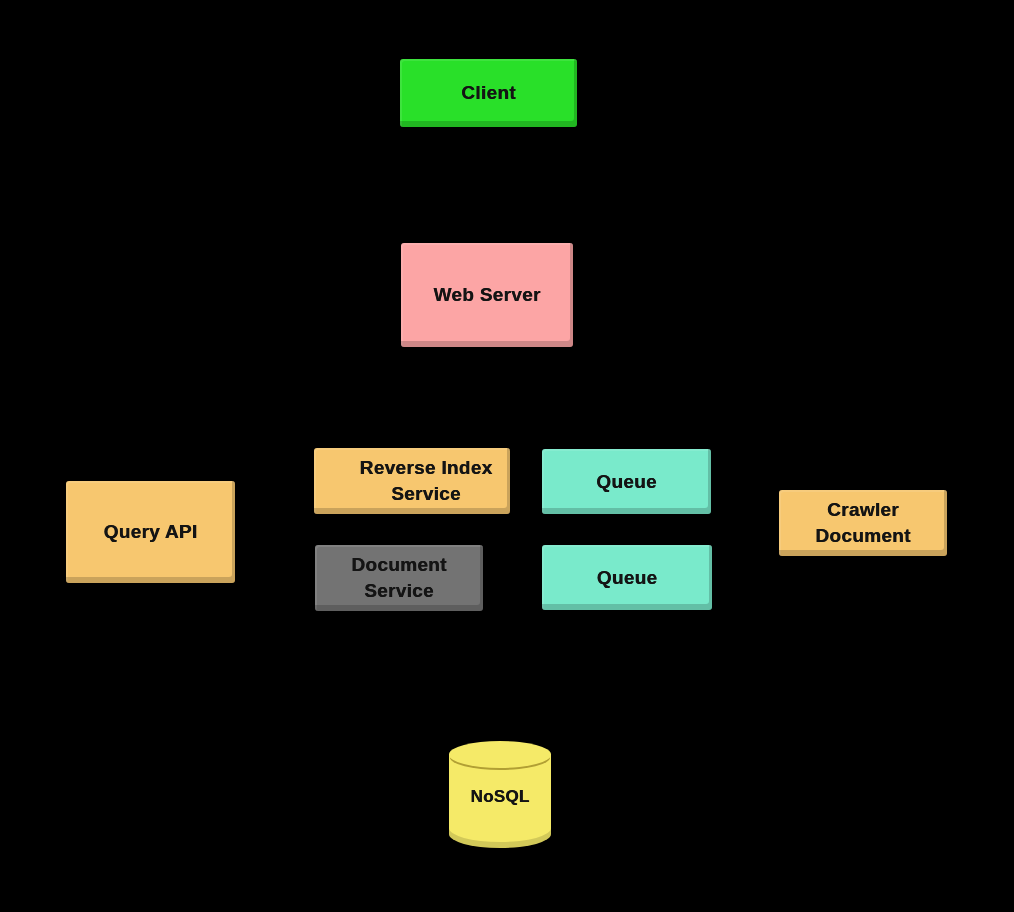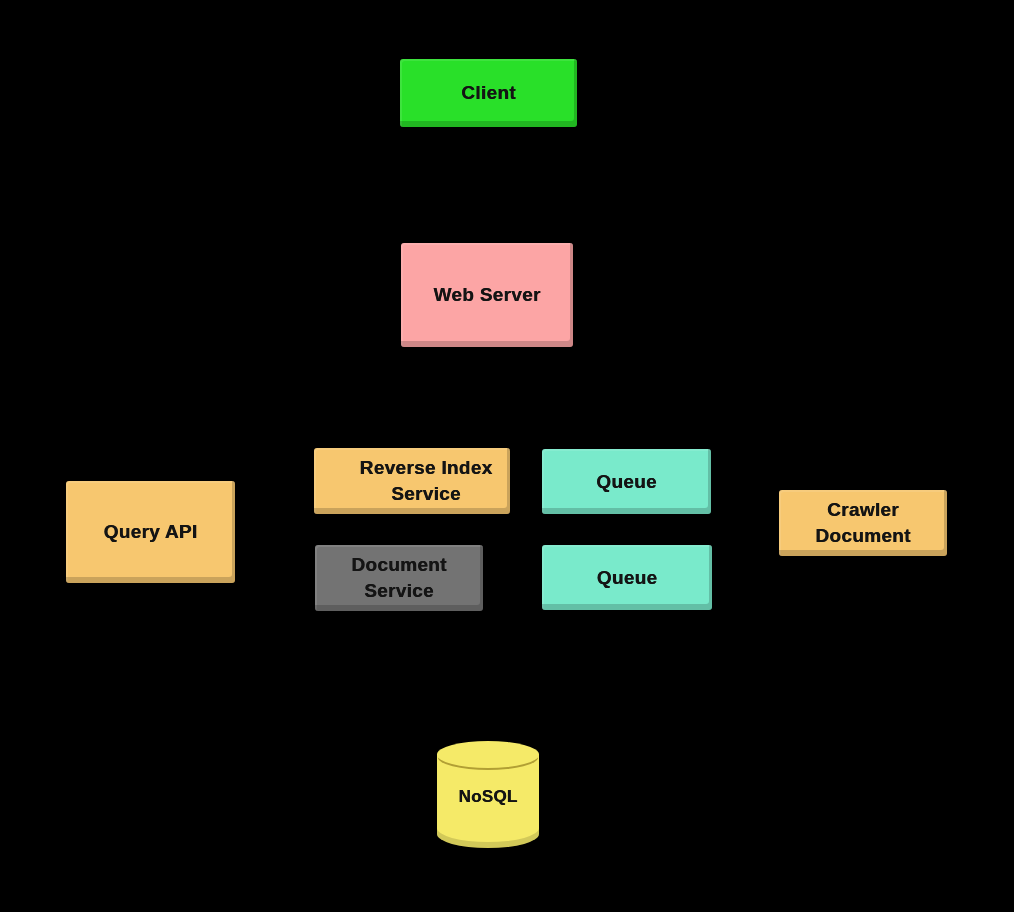--- a/index.html
+++ b/index.html
@@ -28,20 +28,21 @@
     color: #141414;
     text-align: center;
     white-space: pre-line;
     line-height: 1.35;
     letter-spacing: 0.3px;
     text-shadow: 0.4px 0 0 #141414; 
   }
   
   .cylinder {
     position: absolute;
+    margin-left: 12px;
   }
   .cylinder .cyl-body {
     position: absolute;
     left: 0;
     right: 0;
     top: 13px;
     bottom: 0;
     border-radius: 0 0 51px 51px / 0 0 14px 14px;
     box-shadow: inset 0 -6px 0 rgba(0,0,0,0.14);
   }

